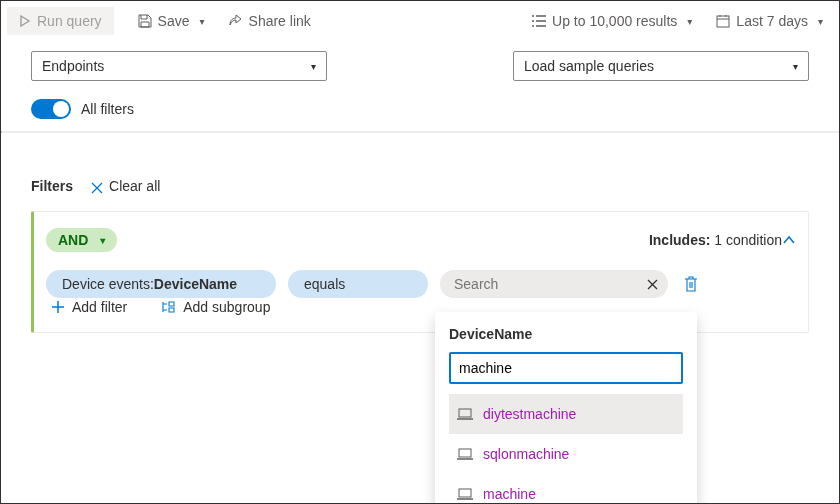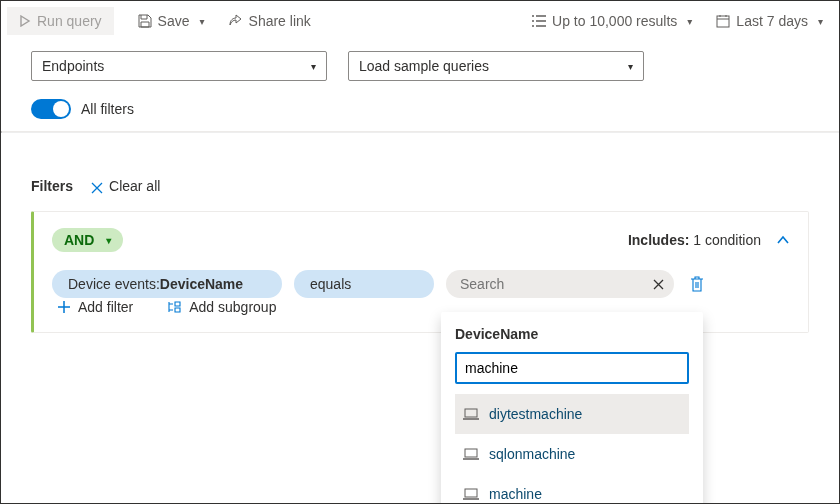--- a/index.html
+++ b/index.html
@@ -10,41 +10,41 @@
     color: #323130;
     background: #fff;
   }
   .frame { width: 840px; height: 504px; border: 1px solid #323130; position: relative; overflow: hidden; }
   .toolbar { display: flex; align-items: center; padding: 6px 6px 12px 6px; gap: 4px; }
   .tool-btn { display: inline-flex; align-items: center; gap: 6px; padding: 6px 10px; border: none; background: transparent; color: #605e5c; cursor: pointer; font-size: 14px; }
   .tool-btn.primary { background: #f3f2f1; color: #a19f9d; border-radius: 0; padding: 6px 12px; margin-right: 10px; }
   .tool-right { margin-left: auto; display: flex; align-items: center; gap: 4px; }
   .chev { font-size: 10px; margin-left: 4px; }
 
-  .selects-row { display: flex; gap: 21px; padding: 4px 30px 8px 30px; }
+  .selects-row { display: flex; gap: 28px; padding: 4px 30px 8px 30px; justify-content: space-between; }
   .sel { display: flex; align-items: center; justify-content: space-between; border: 1px solid #8a8886; border-radius: 2px; padding: 6px 10px; background: #fff; cursor: pointer; }
   .sel:first-child { width: 296px; }
   .sel:nth-child(2) { width: 296px; }
 
   .toggle-row { display: flex; align-items: center; gap: 10px; padding: 10px 30px 12px 30px; }
   .toggle { width: 40px; height: 20px; border-radius: 10px; background: #0078d4; position: relative; cursor: pointer; }
   .toggle-knob { position: absolute; right: 2px; top: 2px; width: 16px; height: 16px; border-radius: 50%; background: #fff; }
 
   .divider { border-top: 1px solid #edebe9; margin: 0; }
 
   .filters-head { display: flex; align-items: center; gap: 12px; padding: 12px 30px; margin-top: 32px; }
   .filters-head .lbl { font-weight: 600; }
   .clear-btn { display: inline-flex; align-items: flex-end; gap: 6px; background: none; border: none; color: #323130; cursor: pointer; font-size: 14px; }
   .clear-btn .x { color: #0078d4; font-size: 14px; }
 
-  .filter-card { margin: 4px 30px 20px 30px; border: 1px solid #edebe9; border-radius: 2px; position: relative; border-left: 3px solid #92c353; padding: 16px 18px; }
+  .filter-card { margin: 4px 30px 20px 30px; border: 1px solid #edebe9; border-radius: 2px; position: relative; border-left: 3px solid #92c353; padding: 16px 12px; }
   .card-top { display: flex; align-items: center; }
   .and-pill { display: inline-flex; align-items: center; gap: 8px; background: #cdeac2; color: #0b6a0b; font-weight: 600; padding: 4px 12px; border-radius: 14px; cursor: pointer; }
   .and-pill .chev { color: #107c10; }
-  .card-top .right { margin-left: auto; display: flex; align-items: center; gap: 15px; justify-content: space-between; }
+  .card-top .right { margin-left: auto; display: flex; align-items: center; gap: 0; justify-content: space-between; }
   .includes { font-size: 14px; }
   .includes b { font-weight: 600; }
   .collapse-chev { color: #0078d4; font-size: 14px; cursor: pointer; }
 
   .cond-row { display: flex; align-items: center; gap: 12px; margin-top: 18px; }
   .pill { display: inline-flex; align-items: center; background: #cfe4f6; border-radius: 16px; padding: 6px 16px; color: #323130; cursor: pointer; white-space: nowrap; }
   .pill.field { min-width: 230px; }
   .pill.op { min-width: 140px; }
   .search-wrap { position: relative; flex-shrink: 0; }
   .srch-pill { display: inline-flex; align-items: center; background: #edebe9; border-radius: 16px; padding: 2px 6px 2px 12px; gap: 6px; width: 228px; }
@@ -52,21 +52,21 @@
   .srch-pill .close { width: 24px; height: 24px; border-radius: 50%; display: inline-flex; align-items: center; justify-content: center; color: #323130; cursor: pointer; }
   .trash { color: #0078d4; cursor: pointer; margin-left: 4px; }
 
   .add-row { display: flex; align-items: center; gap: 22px; }
   .add-btn { display: inline-flex; align-items: center; gap: 8px; background: none; border: none; color: #323130; cursor: pointer; font-size: 14px; }
   .add-btn .ic { color: #0078d4; display: inline-flex; }
 
   .dropdown { position: absolute; top: 42px; left: -5px; width: 262px; background: #fff; border-radius: 2px; box-shadow: 0 6px 14px rgba(0,0,0,0.18); padding: 12px 14px 8px 14px; z-index: 10; }
   .dropdown h4 { margin: 2px 0 10px 0; font-size: 14px; font-weight: 600; }
   .dd-input { width: 100%; border: 2px solid #0078d4; border-radius: 2px; padding: 6px 8px; font-size: 14px; outline: none; margin-bottom: 10px; }
-  .dd-item { display: flex; align-items: center; gap: 10px; padding: 12px 8px; cursor: pointer; color: #0c4a6e; border-radius: 0; }
+  .dd-item { display: flex; align-items: center; gap: 10px; padding: 12px 8px; cursor: pointer; color: #a21caf; border-radius: 0; }
   .dd-item.sel-item { background: #edebe9; }
   .laptop-icon { width: 16px; height: 12px; flex-shrink: 0; }
 
   svg { display: block; }
 </style>
 </head>
 <body>
 
 <div class="frame">
   <div class="toolbar">

